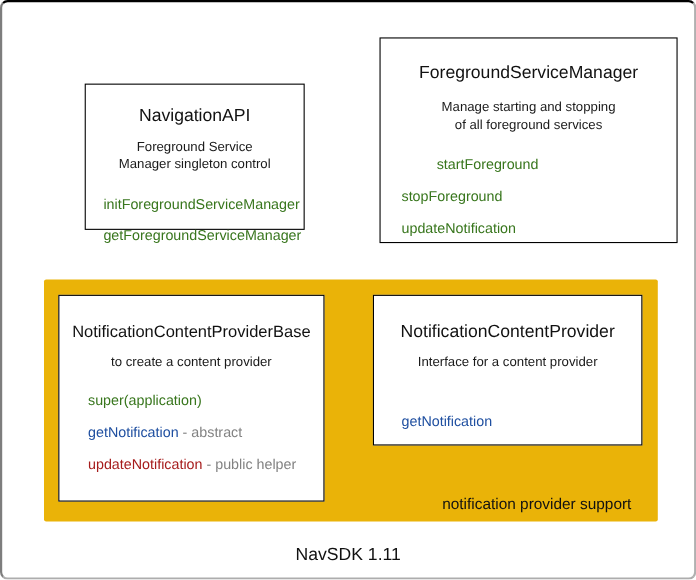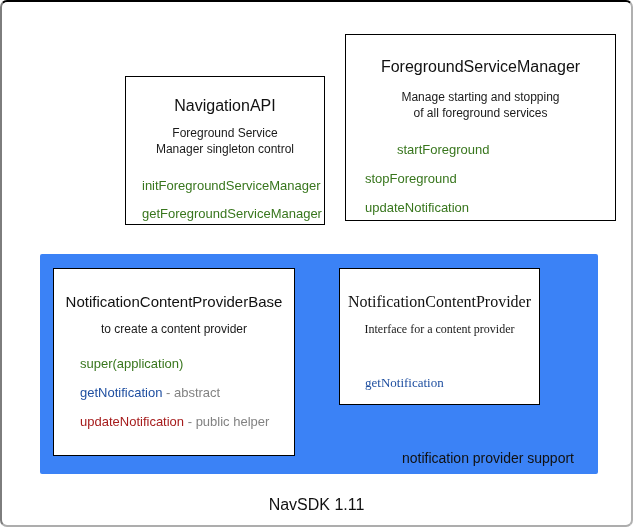--- a/index.html
+++ b/index.html
@@ -33,21 +33,21 @@
   }
   .box-desc {
     text-align: center;
     font-size: 12px;
     line-height: 16px;
     color: #1a1a1a;
   }
   .methods { font-size: 13px; line-height: 15px; }
   .method { margin-bottom: 13px; white-space: nowrap; }
   
-  #box-navigation-api { left: 75px; top: 74px; width: 200px; height: 149px; margin-left: 48px; }
+  #box-navigation-api { left: 75px; top: 74px; width: 200px; height: 133px; }
   #box-navigation-api .box-title { margin-top: 19px; }
   #box-navigation-api .box-desc { margin-top: 9px; }
   #box-navigation-api .methods { margin-top: 21px; padding-left: 16px; }
   
   #box-foreground-service-manager { left: 343px; top: 32px; width: 271px; height: 187px; }
   #box-foreground-service-manager .box-title { margin-top: 22px; }
   #box-foreground-service-manager .box-desc { margin-top: 12px; }
   #box-foreground-service-manager .methods { margin-top: 21px; padding-left: 19px; }
   #box-foreground-service-manager .method { margin-bottom: 14px; }
   
@@ -63,21 +63,21 @@
     font-size: 14px;
     color: #111;
   }
   
   #box-notification-content-provider-base { left: 13px; top: 14px; width: 242px; height: 188px; }
   #box-notification-content-provider-base .box-title { margin-top: 23px; font-size: 15px; }
   #box-notification-content-provider-base .box-desc { margin-top: 9px; }
   #box-notification-content-provider-base .methods { margin-top: 19px; padding-left: 26px; }
   #box-notification-content-provider-base .method { margin-bottom: 14px; }
   
-  #box-notification-content-provider { left: 299px; top: 14px; width: 201px; height: 137px; font-family: Liberation Serif, serif; }
+  #box-notification-content-provider { left: 299px; top: 14px; width: 245px; height: 137px; }
   #box-notification-content-provider .box-title { margin-top: 23px; }
   #box-notification-content-provider .box-desc { margin-top: 9px; }
   #box-notification-content-provider .methods { margin-top: 38px; padding-left: 25px; }
   
   .footer-label {
     position: absolute;
     left: 0; right: 0;
     top: 494px;
     text-align: center;
     font-size: 16px;
@@ -117,21 +117,21 @@
       </div>
       <div class="method">
         <span style="color: rgb(56, 118, 29);">stopForeground</span>
       </div>
       <div class="method">
         <span style="color: rgb(56, 118, 29);">updateNotification</span>
       </div>
     </div>
   </div>
 
-  <div class="support-panel" style="background: #3b82f6;">
+  <div class="support-panel" style="background: #eab308;">
 
     <div class="classbox" id="box-notification-content-provider-base">
       <div class="box-title">NotificationContentProviderBase</div>
       <div class="box-desc">
         <div>to create a content provider</div>
       </div>
       <div class="methods">
         <div class="method">
           <span style="color: rgb(56, 118, 29);">super(application)</span>
         </div>

